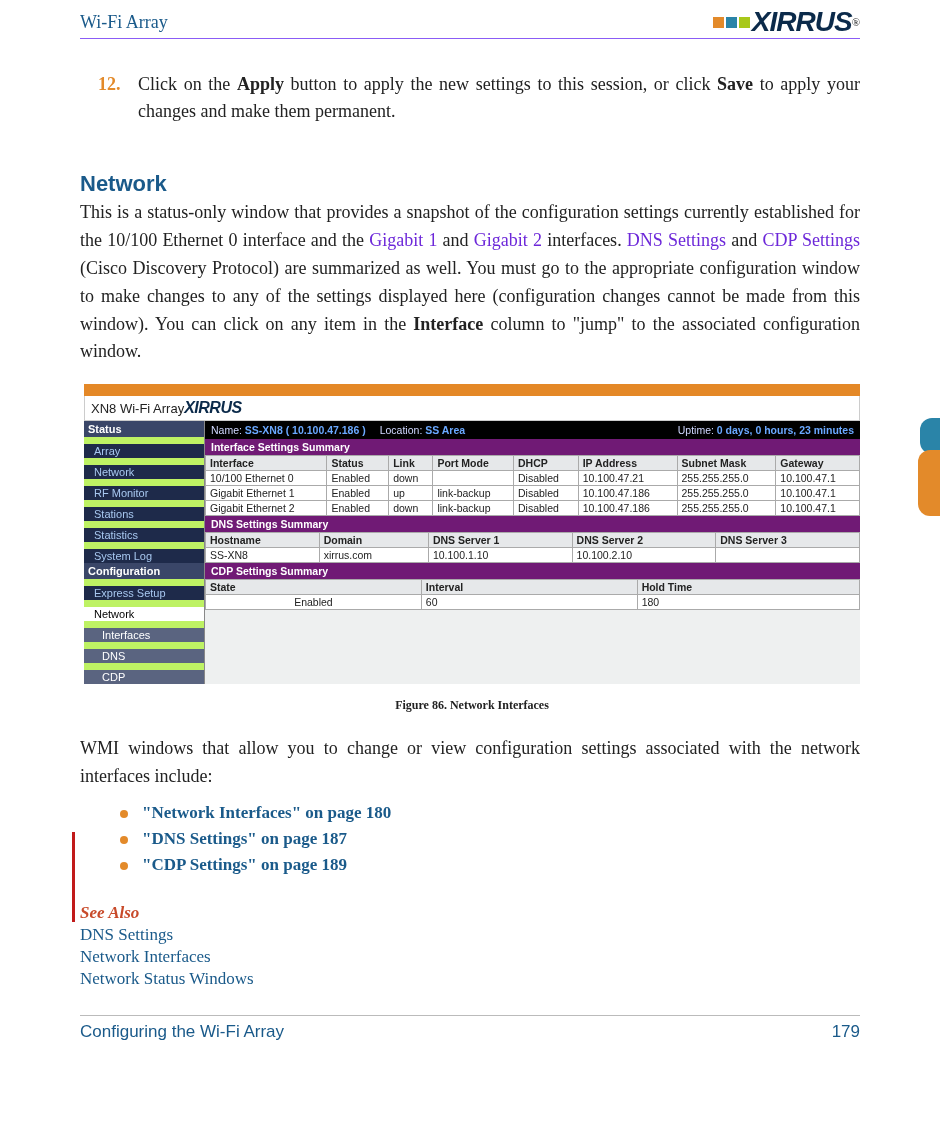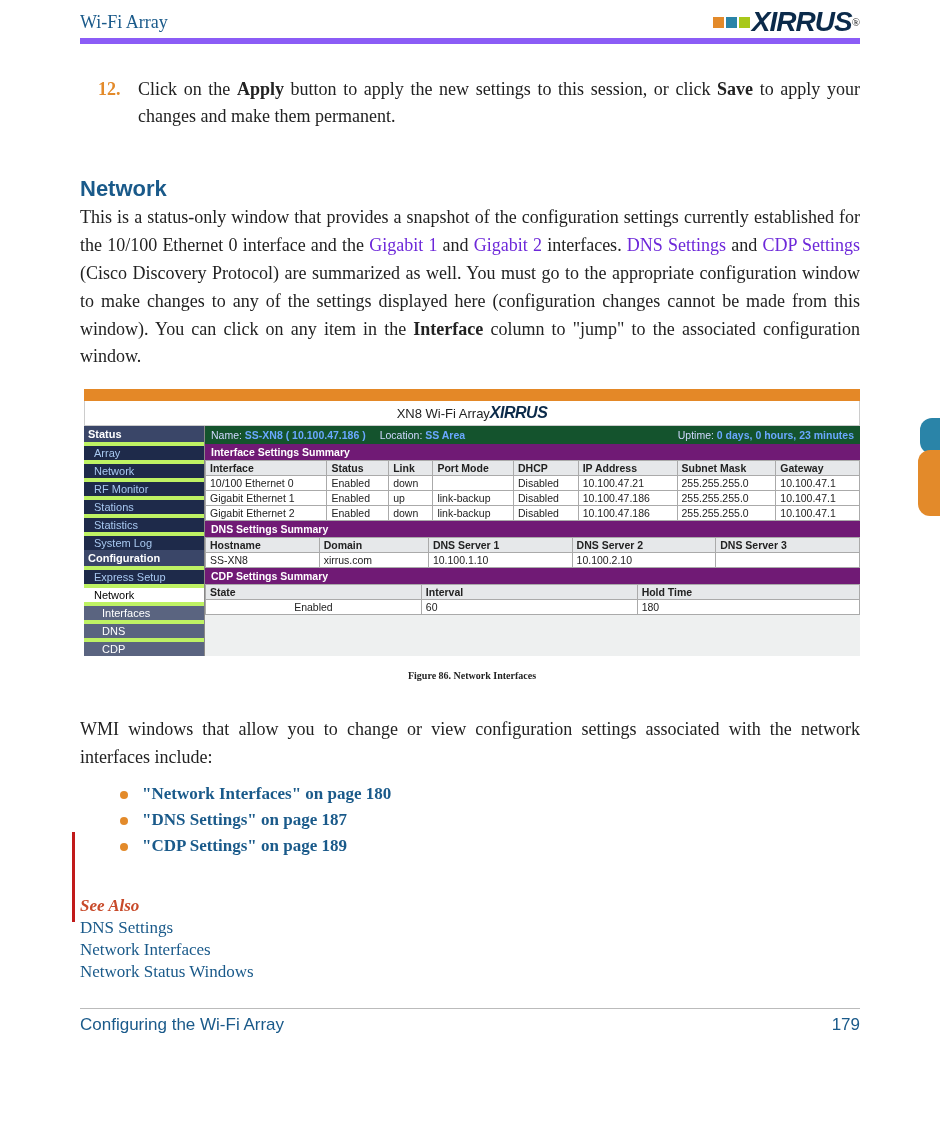--- a/index.html
+++ b/index.html
@@ -11,21 +11,21 @@
     position: relative;
   }
   .page {
     padding: 0 80px 0 80px;
     box-sizing: border-box;
   }
   .hdr {
     display: flex;
     justify-content: space-between;
     align-items: center;
-    border-bottom: 6px solid #8b5cf6;
+    border-bottom: 1px solid #8b5cf6;
     padding-top: 6px;
   }
   .hdr-title {
     color: #1a5a8a;
     font-family: Georgia, serif;
     font-size: 18px;
   }
   .logo-wrap { display: flex; align-items: center; }
   .logo-text {
     font-family: Arial, sans-serif;
@@ -78,45 +78,45 @@
   .figure {
     border: 0;
     width: 100%;
   }
   .fig-topbar {
     background: #e48827;
     height: 12px;
   }
   .fig-titlebar {
     display: flex;
-    justify-content: center;
+    justify-content: flex-start;
     align-items: center;
     background: #fff;
     padding: 3px 6px 3px 6px;
     font-family: Arial, sans-serif;
     font-size: 13px;
     border: 1px solid #ccc;
     border-top: none;
   }
   .fig-body {
     display: flex;
     font-family: Arial, sans-serif;
     font-size: 11px;
   }
   .fig-side {
     width: 120px;
     background: #1e2a4a;
     color: #fff;
   }
   .fig-side .shead { background: #3a4668; color: #fff; padding: 2px 4px; font-size: 11px; font-weight: bold; }
-  .fig-side .sitem { padding: 1px 4px 1px 10px; color: #a8c8f0; font-size: 11px; border-top: 4px solid #bef264; }
+  .fig-side .sitem { padding: 1px 4px 1px 10px; color: #a8c8f0; font-size: 11px; border-top: 7px solid #bef264; }
   .fig-side .sitem.sub { padding-left: 18px; color: #fff; background:#5a6480; }
   .fig-main { flex: 1; background: #eef0f0; border-left: 1px solid #888; }
   .fig-status {
-    background: #14532d;
+    background: #000000;
     color: #fff;
     padding: 3px 6px;
     font-size: 10.5px;
     display: flex;
     gap: 14px;
     white-space: nowrap;
   }
   .fig-status .lbl { color: #d0d8ff; }
   .fig-status .val { color: #6aa8ff; font-weight: bold; }
   .fig-sechead {
@@ -135,22 +135,22 @@
   table.figtbl th, table.figtbl td {
     border: 1px solid #aaa;
     padding: 1px 4px;
     text-align: left;
     color: #222;
     white-space: nowrap;
   }
   table.figtbl th { background: #e6e8ea; font-weight: bold; }
   .fig-caption {
     text-align: center;
-    font-size: 10px;
-    margin: 14px 0 35px 0;
+    font-size: 12px;
+    margin: 14px 0 22px 0;
     font-weight: bold;
   }
   .bullets { margin: 12px 0 0 40px; padding: 0; list-style: none; }
   .bullets li {
     color: #1a5a8a;
     font-weight: bold;
     font-size: 17px;
     margin: 6px 0;
   }
   .bullets li::before {
@@ -159,21 +159,21 @@
     width: 8px; height: 8px;
     border-radius: 50%;
     background: #e38a2a;
     margin-right: 14px;
     vertical-align: middle;
   }
   .seealso {
     color: #c84a2a;
     font-style: italic;
     font-weight: bold;
-    margin-top: 40px;
+    margin-top: 28px;
     font-size: 17px;
   }
   .slink {
     color: #1a5a8a;
     font-size: 17px;
     margin: 2px 0;
   }
   .ftr {
     border-top: 1px solid #bbb;
     display: flex;

